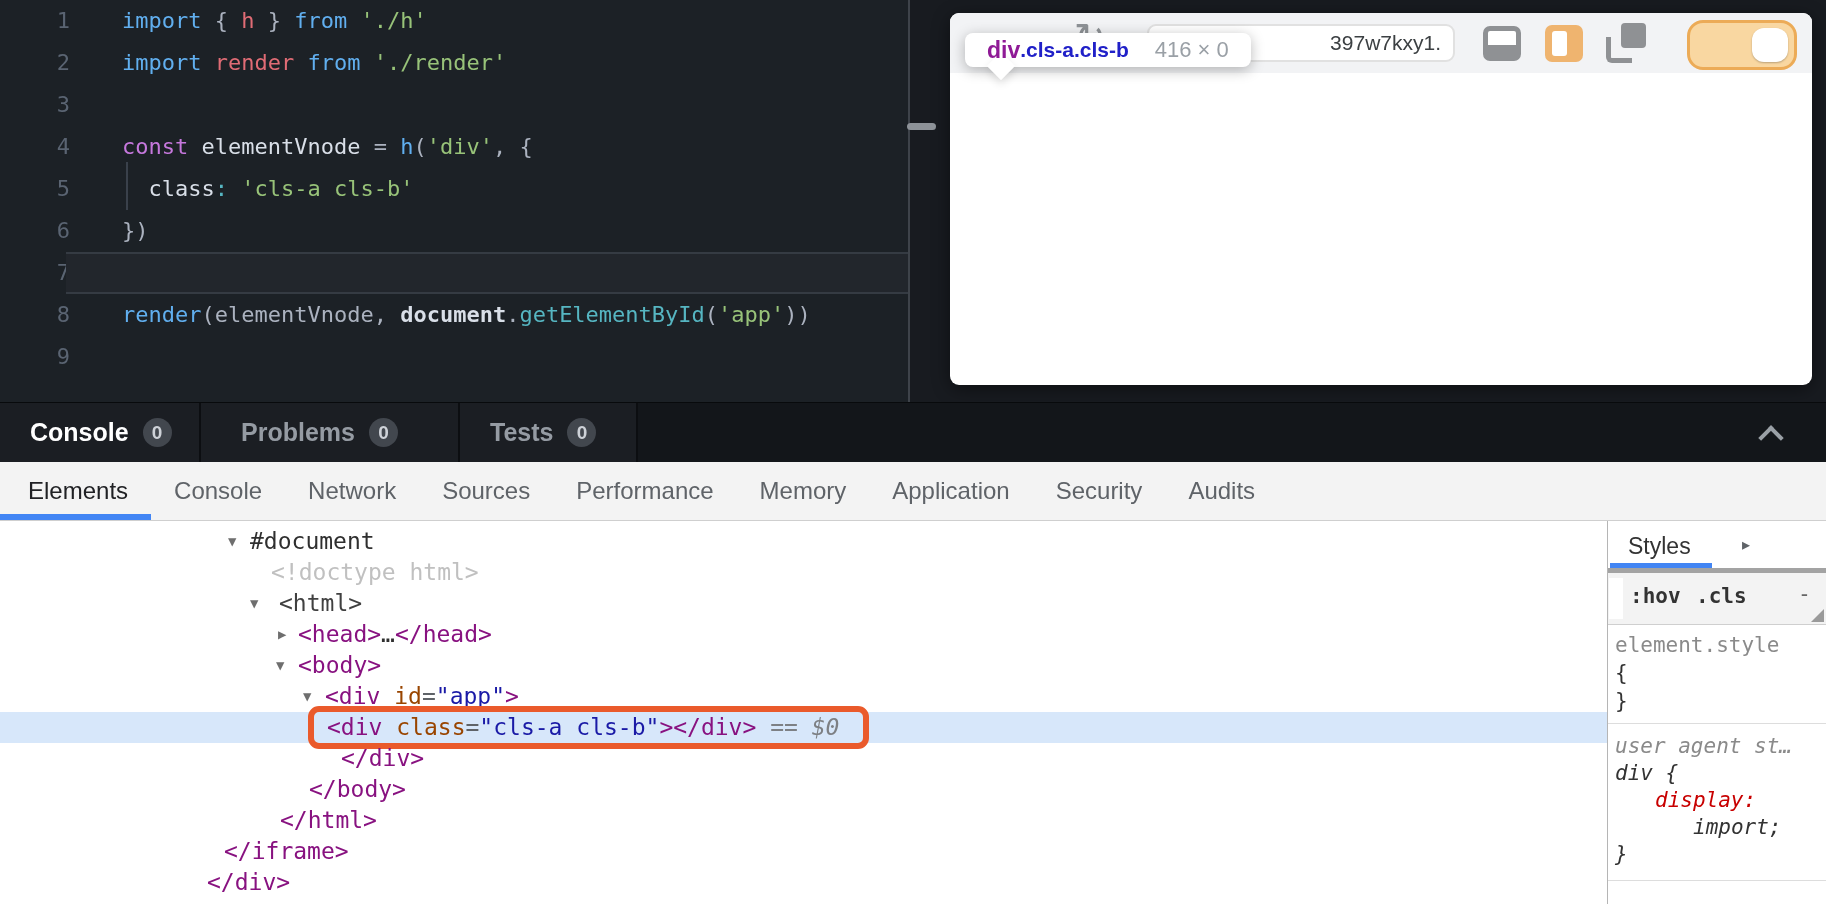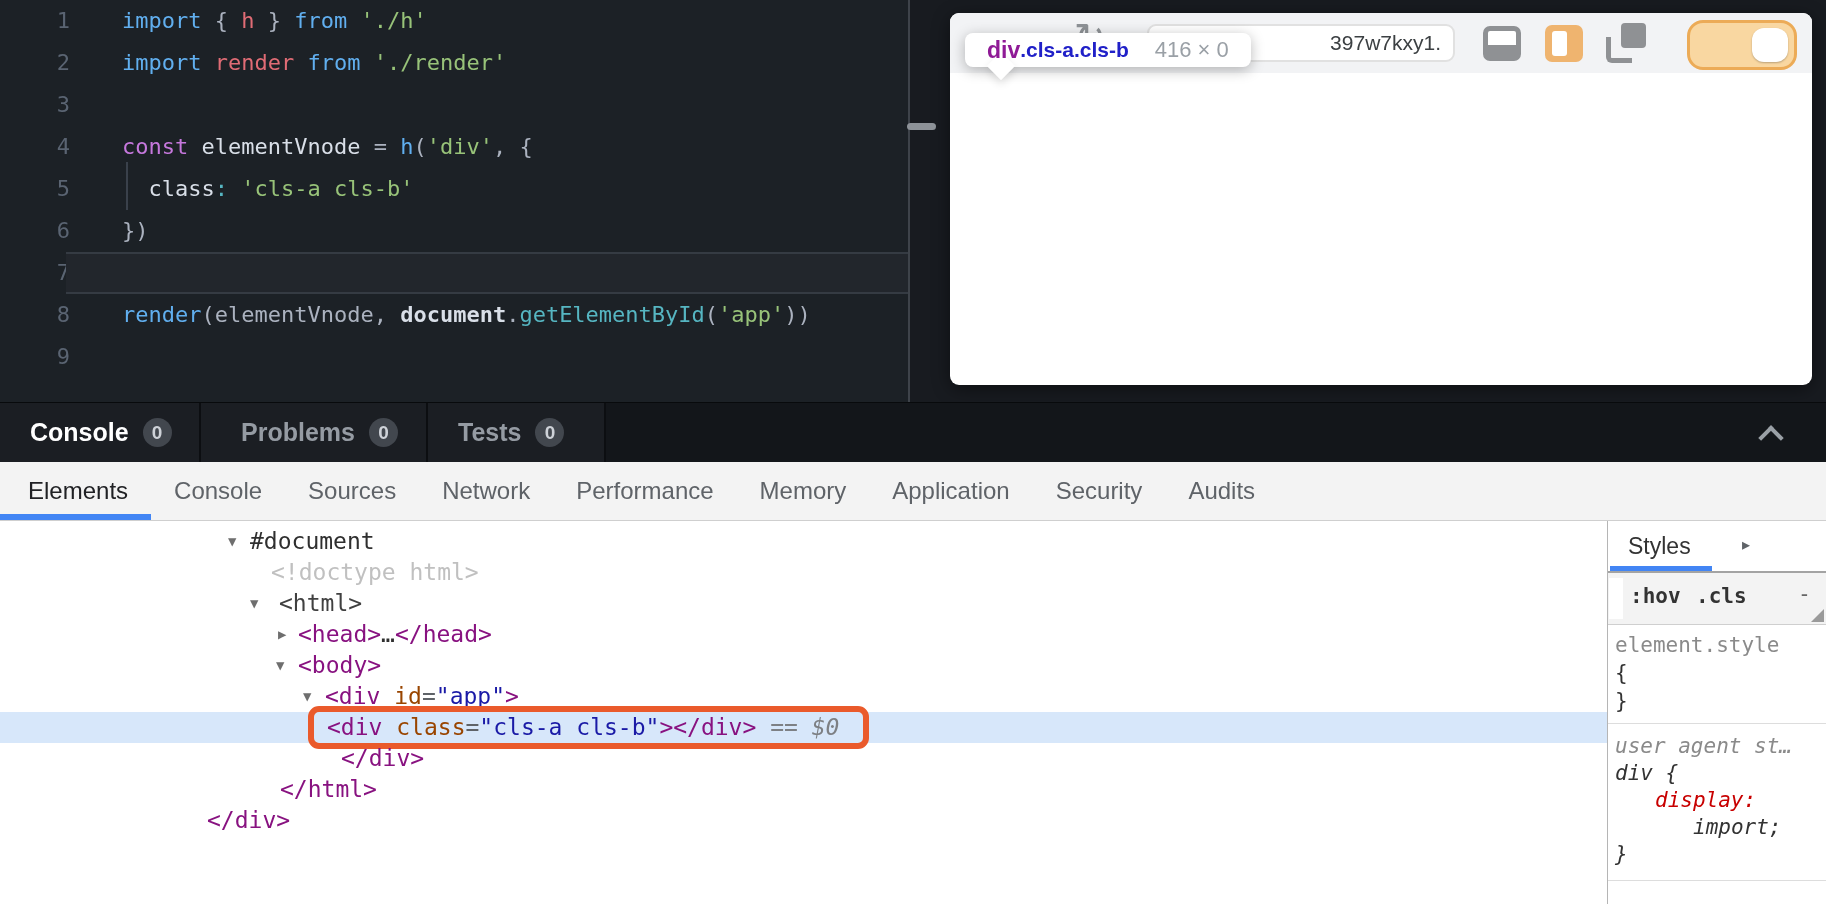--- a/index.html
+++ b/index.html
@@ -48,21 +48,21 @@
                 background:#fff; transform:rotate(45deg); box-shadow:3px 3px 8px rgba(0,0,0,0.12); z-index:-1; }
   .tt-tag { font-weight:bold; font-size:23px; color:#8f1a96; }
   .tt-classes { font-weight:bold; font-size:21px; color:#2020c8; }
   .tt-size { font-size:22px; color:#9aa0a6; margin-left:26px; }
 
   
   .console-bar { position:absolute; left:0; top:402px; width:1826px; height:60px; background:#13161a;
                  border-top:1px solid #080a0c; display:flex; }
   .ctab { height:100%; background:#1b1e23; border-right:2px solid #0c0e11; display:flex; align-items:center;
           padding-left:30px; }
-  .ctab:nth-child(1){ width:201px; } .ctab:nth-child(2){ width:227px;padding-left:40px; } .ctab:nth-child(3){ width:178px; }
+  .ctab:nth-child(1){ width:201px; } .ctab:nth-child(2){ width:259px;padding-left:40px; } .ctab:nth-child(3){ width:178px; }
   .ctab .lbl { font-size:25px; font-weight:bold; color:#959ba3; }
   .ctab.active .lbl { color:#ffffff; }
   .ctab .badge { margin-left:14px; min-width:29px; height:29px; border-radius:15px; background:#42474e;
                  color:#ced2d8; font-size:19px; font-weight:bold; display:flex; align-items:center;
                  justify-content:center; padding:0 4px; }
   .chevron-up { position:absolute; right:46px; top:26px; width:18px; height:18px;
                 border-top:4px solid #9aa0a6; border-right:4px solid #9aa0a6; transform:rotate(-45deg); }
 
   
   .devtools-bar { position:absolute; left:0; top:462px; width:1826px; height:59px; background:#f3f3f3;
@@ -78,21 +78,21 @@
   .tree-row { position:relative; height:31px; line-height:31px; white-space:pre; }
   .tree-row .arr { position:absolute; font-size:14px; color:#6e6e6e; top:0; line-height:31px; }
   .tree-row.sel { background:#d7e7fa; }
   .sel-box { display:inline-block; border:6px solid #ea5a2b; border-radius:11px; padding:0 24px 0 13px;
              line-height:31px; position:relative; top:-6px; }
   .sfx-eq { color:#7d8084; } .sfx-var { color:#7d8084; font-style:italic; }
 
   
   .sidebar { position:absolute; left:1607px; top:0; width:219px; height:383px; background:#fff;
              border-left:1px solid #b5b5b5; }
-  .sp-header { position:relative; height:52px; border-bottom:2px solid #a3a3a3; }
+  .sp-header { position:relative; height:52px; border-bottom:5px solid #a3a3a3; }
   .sp-tab { position:absolute; left:20px; top:12px; font-size:23px; color:#333; }
   .sp-arrow { position:absolute; left:134px; top:14px; font-size:16px; color:#5f6368; }
   .sp-underline { position:absolute; left:2px; bottom:0; width:102px; height:5px; background:#4285f4; }
   .sp-filter { position:relative; height:52px; background:#f3f3f3; border-bottom:1px solid #cfcfcf; }
   .sp-chip { position:absolute; left:1px; top:5px; width:14px; height:41px; background:#fff; }
   .sp-hov { position:absolute; left:22px; top:11px; font-family:"DejaVu Sans Mono",monospace;
             font-weight:bold; font-size:21px; color:#333; }
   .sp-cls { position:absolute; left:88px; top:11px; font-family:"DejaVu Sans Mono",monospace;
             font-weight:bold; font-size:21px; color:#333; }
   .sp-minus { position:absolute; right:18px; top:8px; font-size:22px; color:#666; }
@@ -167,41 +167,43 @@
       <div class="ctab">
         <span class="lbl">Tests</span>
         <span class="badge">0</span>
       </div>
       <div class="chevron-up"></div>
   </div>
 
   <div class="devtools-bar" id="devtools-tabs">
     <div class="dtab active">Elements</div>
       <div class="dtab">Console</div>
+      <div class="dtab">Network</div>
       <div class="dtab">Sources</div>
-      <div class="dtab">Network</div>
       <div class="dtab">Performance</div>
       <div class="dtab">Memory</div>
       <div class="dtab">Application</div>
       <div class="dtab">Security</div>
       <div class="dtab">Audits</div>
 
   </div>
 
   <div class="main">
     <div class="tree" id="dom-tree">
         <div class="tree-row" style="padding-left: 250px;"><span class="arr" style="left: 228px;">▼</span><span style="color: rgb(47, 47, 47); text-align: right;">#document</span></div>
         <div class="tree-row" style="padding-left: 271px;"><span style="color: rgb(192, 192, 192);">&lt;!doctype html&gt;</span></div>
         <div class="tree-row" style="padding-left: 272px;"><span class="arr" style="left: 250px;">▼</span><span style="color: #404040; margin-left: 7px;">&lt;html&gt;</span></div>
         <div class="tree-row" style="padding-left: 298px;"><span class="arr" style="left: 278px;">▶</span><span style="color: rgb(136, 18, 128);">&lt;head&gt;</span><span style="color: rgb(47, 47, 47);">…</span><span style="color: rgb(136, 18, 128);">&lt;/head&gt;</span></div>
         <div class="tree-row" style="padding-left: 298px;"><span class="arr" style="left: 276px;">▼</span><span style="color: rgb(136, 18, 128);">&lt;body&gt;</span></div>
         <div class="tree-row" style="padding-left: 325px;"><span class="arr" style="left: 303px;">▼</span><span style="color: rgb(136, 18, 128);">&lt;div </span><span style="color: rgb(153, 69, 0);">id</span><span style="color: rgb(95, 99, 104);">=</span><span style="color: rgb(26, 26, 166);">"app"</span><span style="color: rgb(136, 18, 128);">&gt;</span></div>
         <div class="tree-row sel" style="padding-left: 308px;"><span class="sel-box"><span style="color: rgb(136, 18, 128);">&lt;div </span><span style="color: rgb(153, 69, 0);">class</span><span style="color: rgb(95, 99, 104);">=</span><span style="color: rgb(26, 26, 166);">"cls-a cls-b"</span><span style="color: rgb(136, 18, 128);">&gt;&lt;/div&gt;</span><span class="sfx-eq"> == </span><span class="sfx-var">$0</span></span></div>
         <div class="tree-row" style="padding-left: 341px;"><span style="color: rgb(136, 18, 128);">&lt;/div&gt;</span></div>
+        <div class="tree-row" style="padding-left: 309px;"><span style="color: rgb(136, 18, 128);">&lt;/body&gt;</span></div>
         <div class="tree-row" style="padding-left: 280px;"><span style="color: rgb(136, 18, 128);">&lt;/html&gt;</span></div>
+        <div class="tree-row" style="padding-left: 224px;"><span style="color: rgb(136, 18, 128);">&lt;/iframe&gt;</span></div>
         <div class="tree-row" style="padding-left: 207px;"><span style="color: rgb(136, 18, 128);">&lt;/div&gt;</span></div>
       </div>
 
     <div class="sidebar">
       <div class="sp-header">
         <div class="sp-tab">Styles</div>
         <div class="sp-arrow">▸</div>
         <div class="sp-underline"></div>
       </div>
       <div class="sp-filter">

